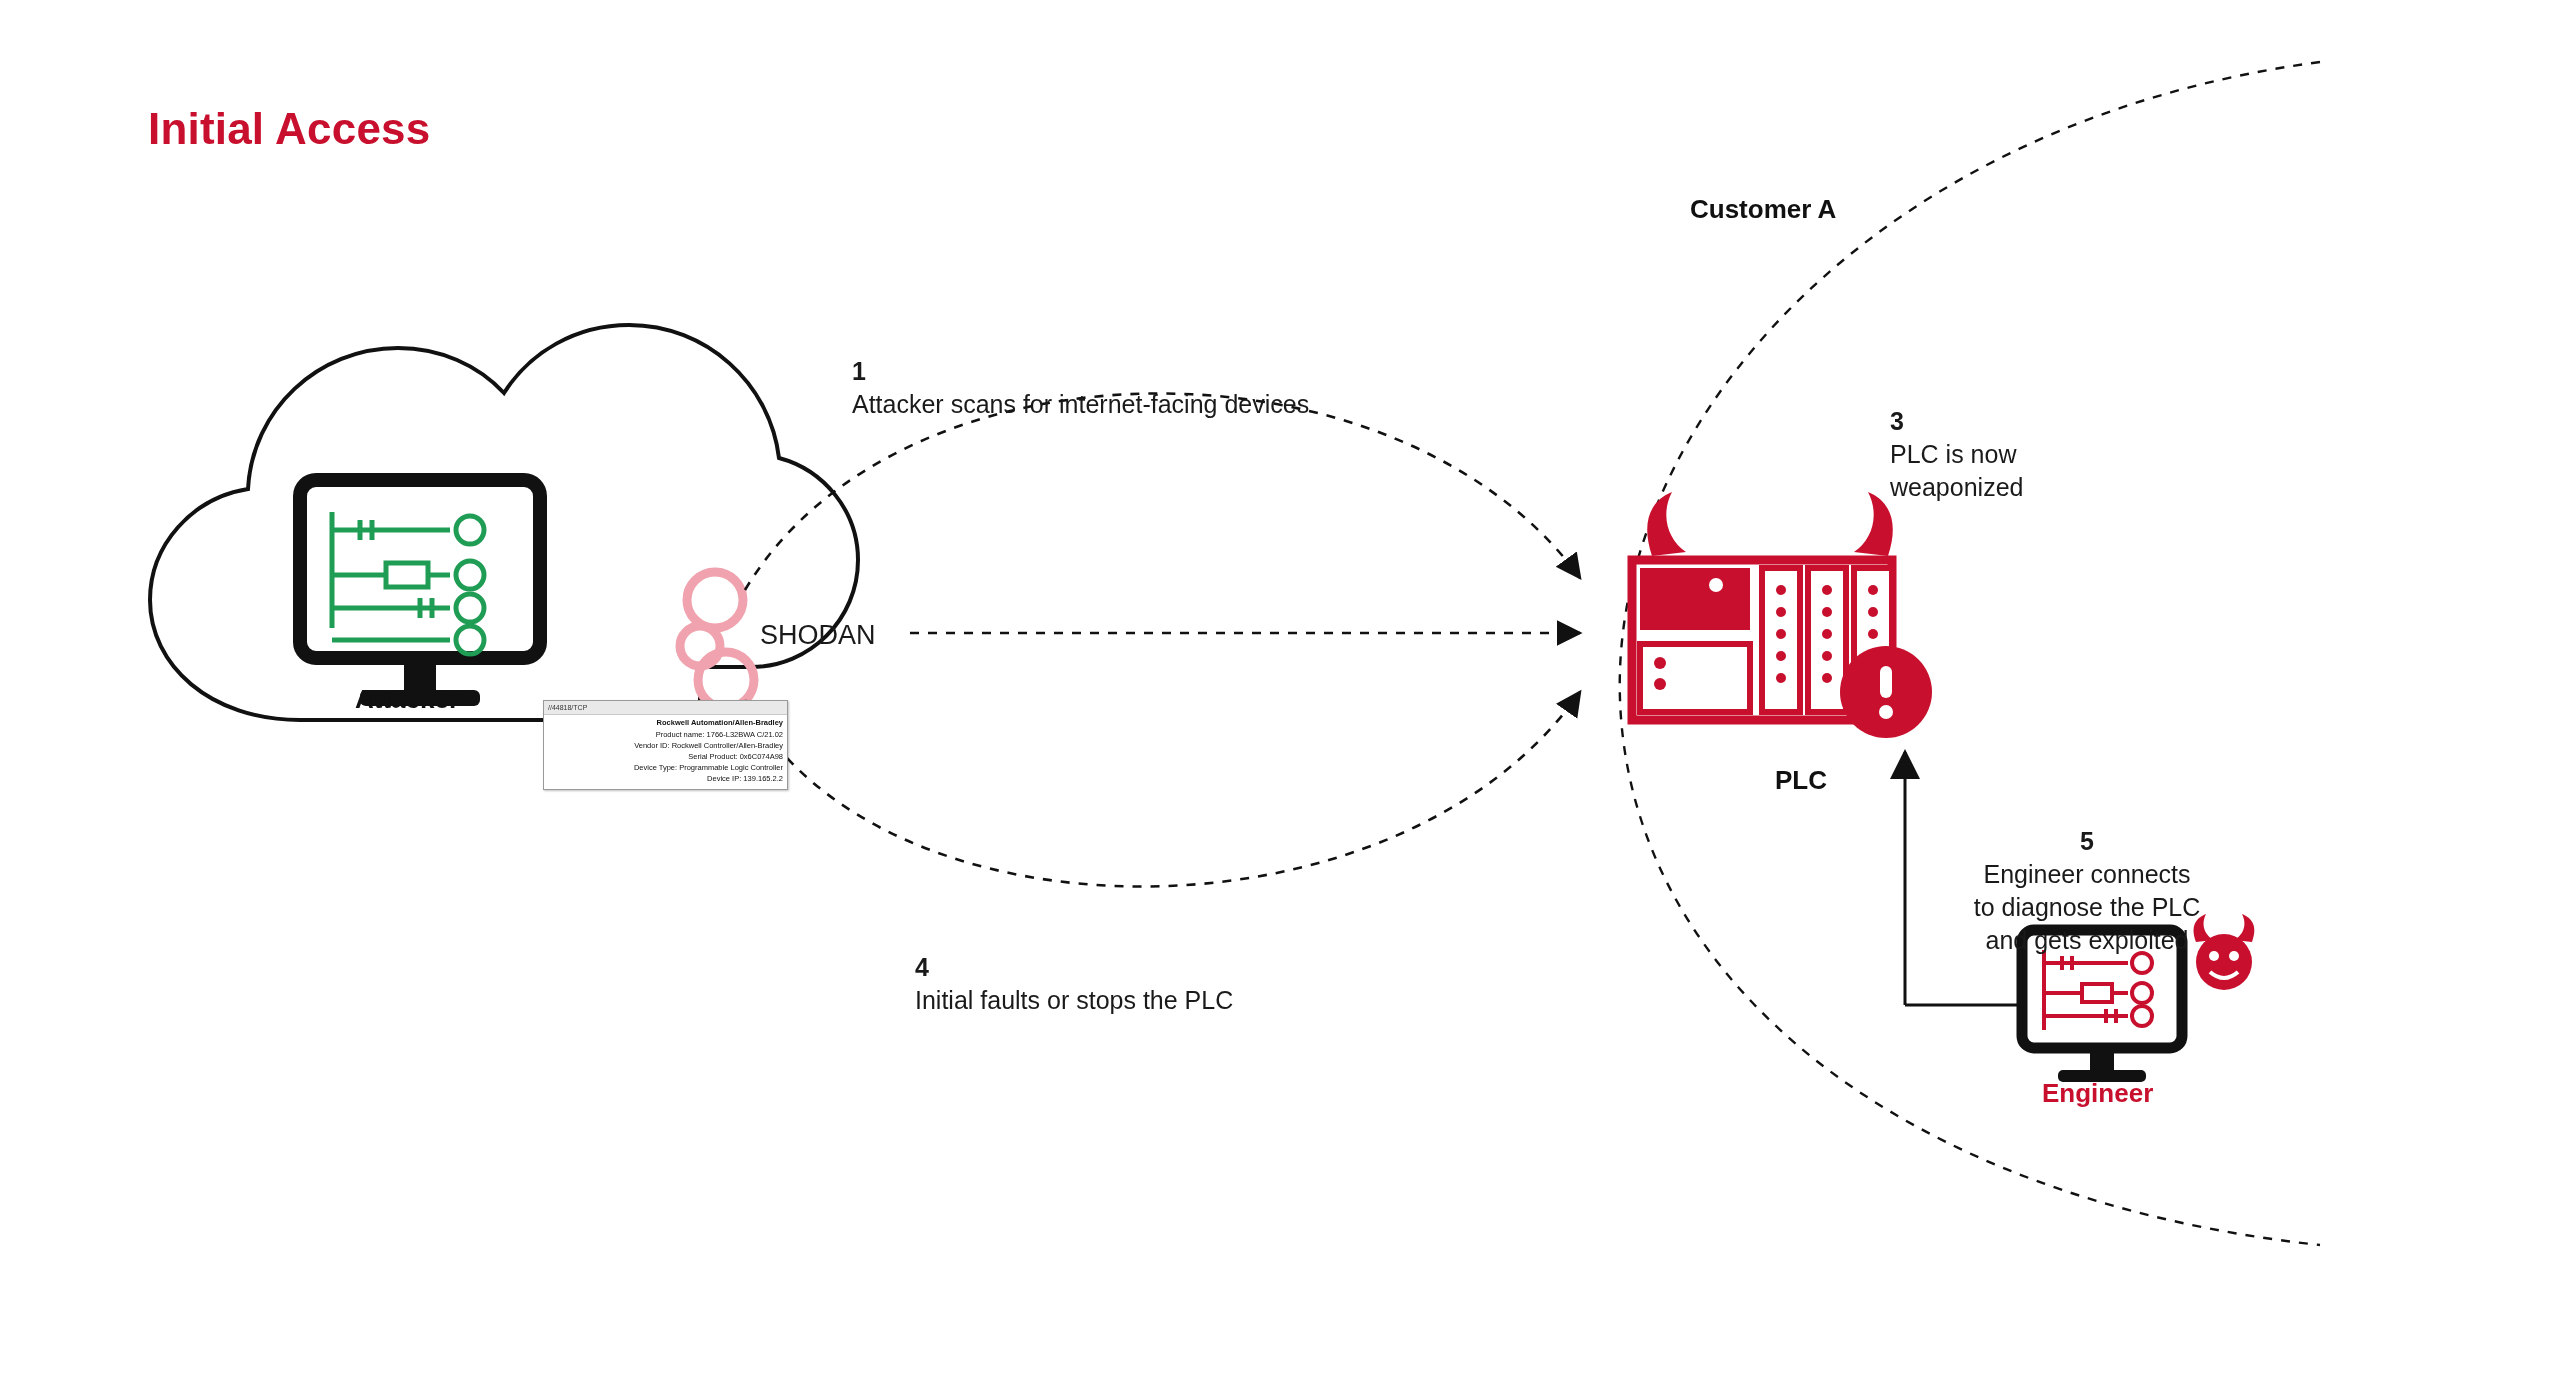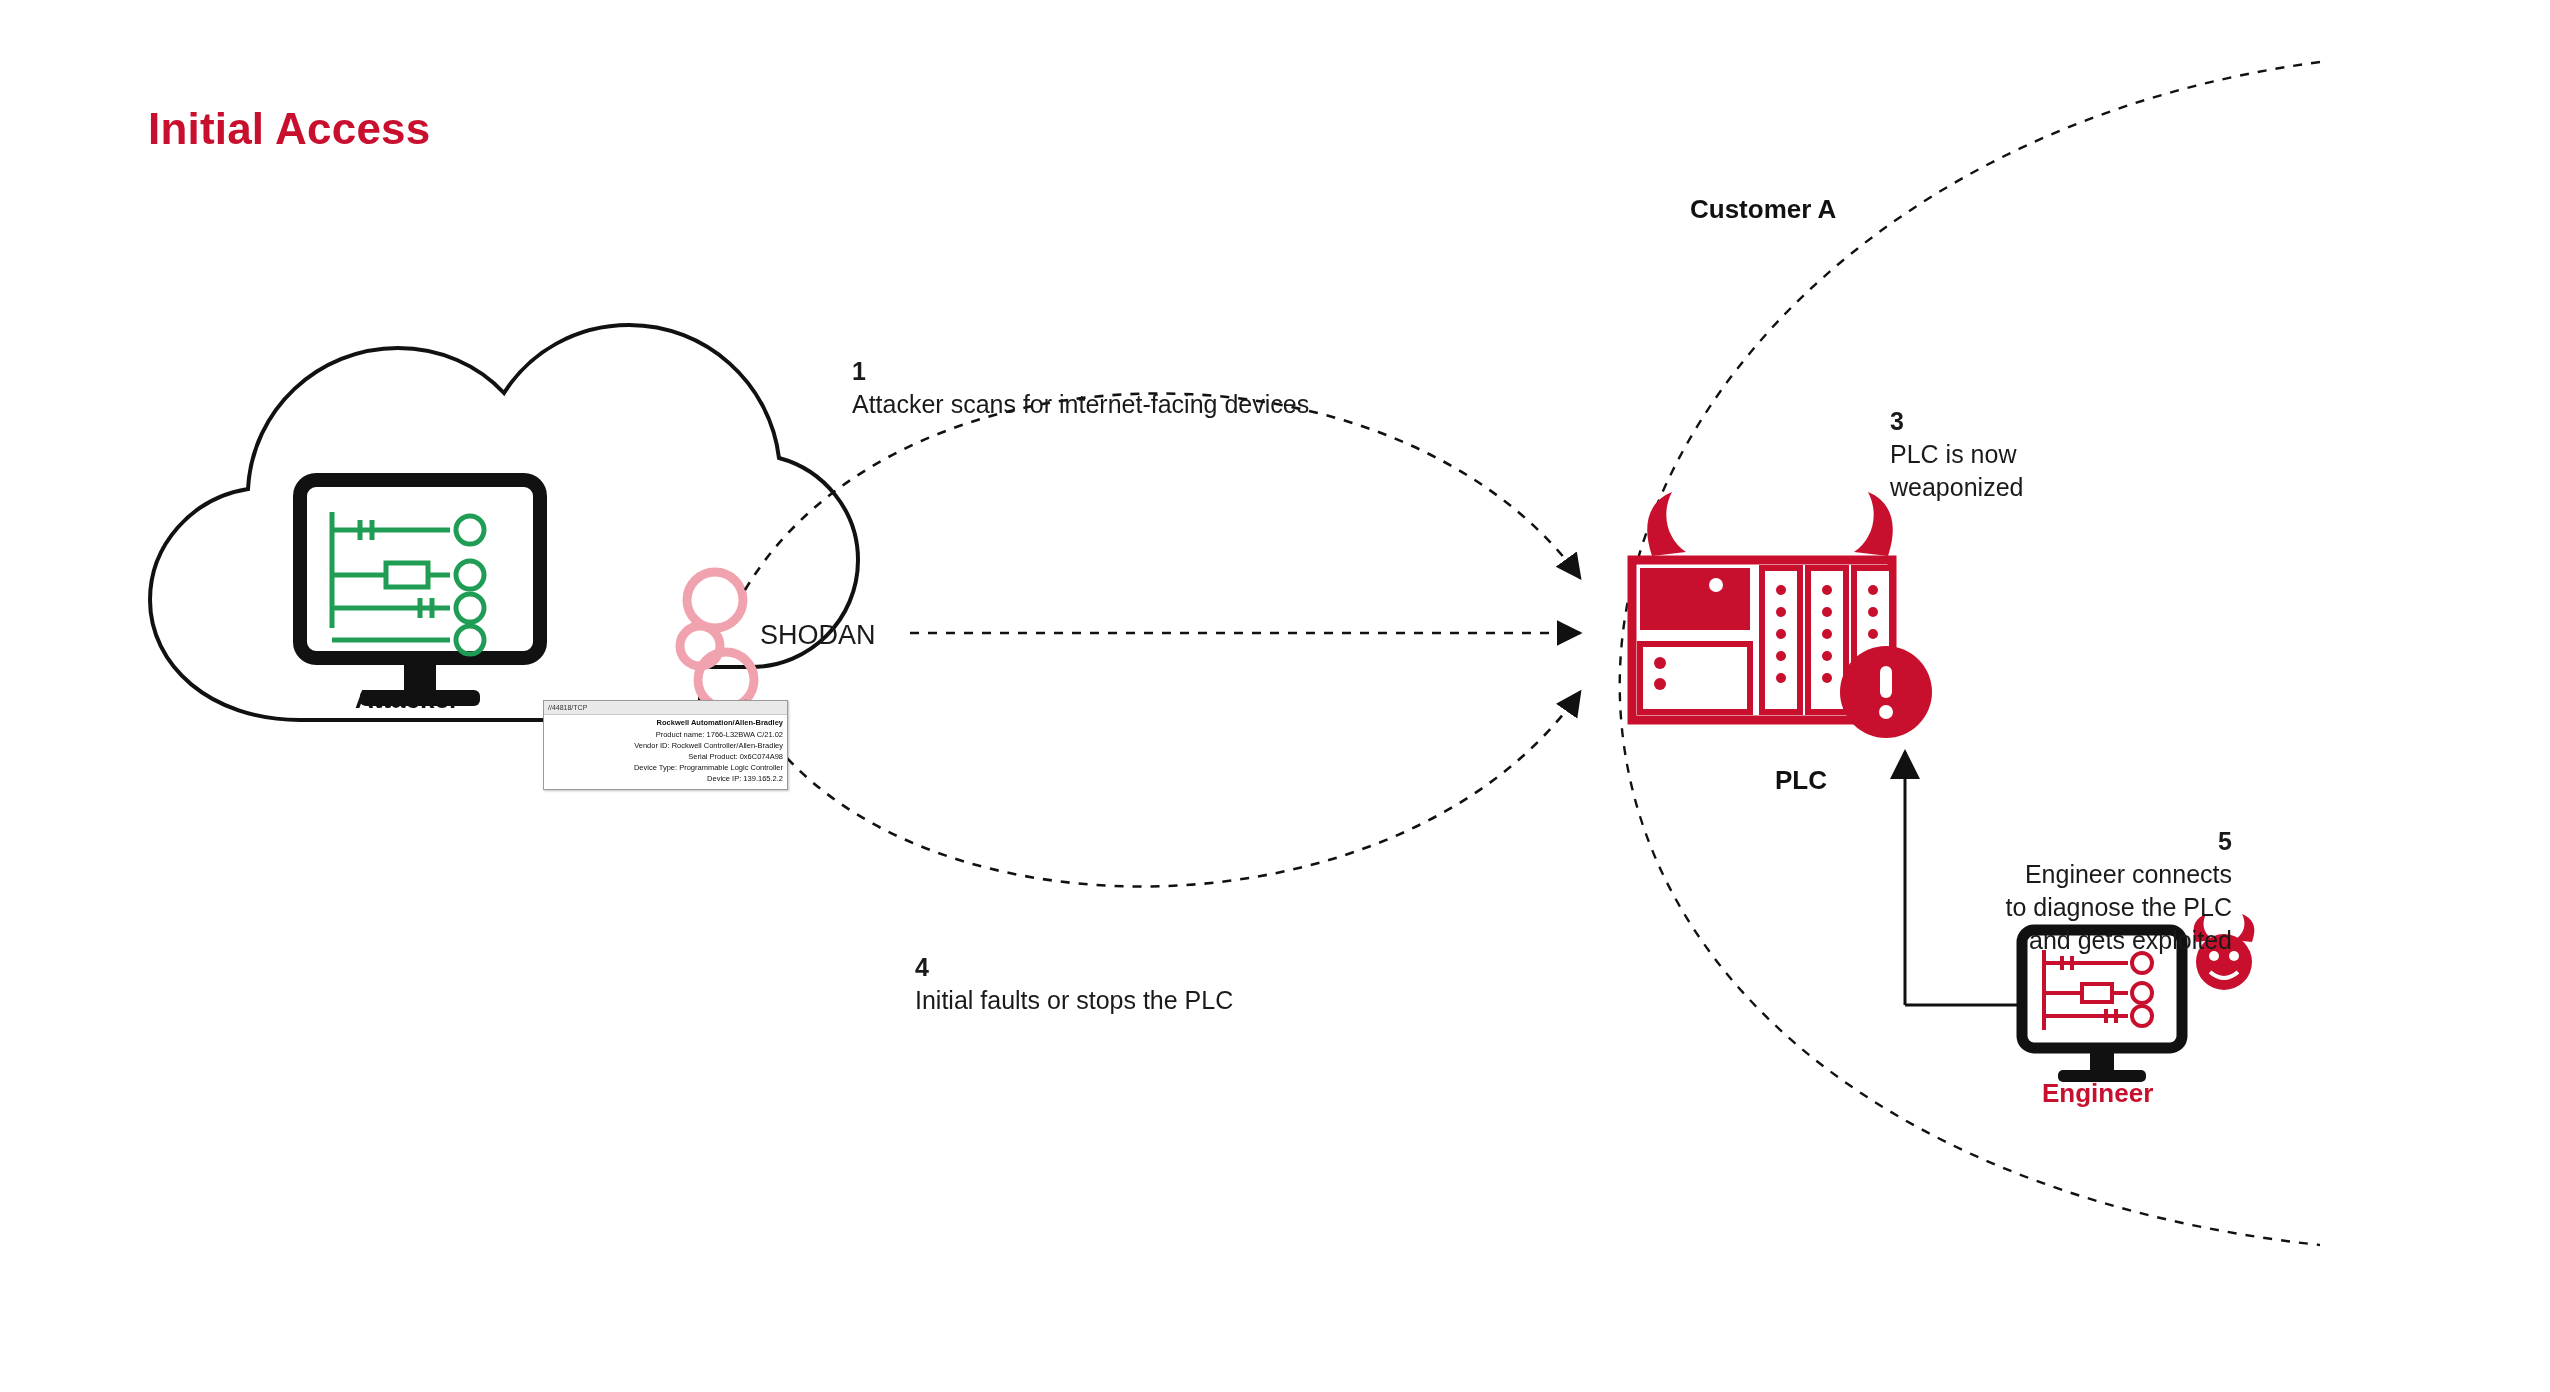--- a/index.html
+++ b/index.html
@@ -257,21 +257,21 @@
     <b>3</b>
     <span>PLC is now
 weaponized</span>
   </div>
 
   <div class="step-label" style="left:915px; top:918px;">
     <b>4</b>
     <span>Initial faults or stops the PLC</span>
   </div>
 
-  <div class="step-label" style="left:1942px; top:792px; text-align:right; width:290px;">
+  <div class="step-label" style="left:1942px; top:792px; text-align:center; width:290px;">
     <b>5</b>
     <span>Engineer connects
 to diagnose the PLC
 and gets exploited</span>
   </div>
 
   <div class="shodan-label">SHODAN</div>
 
   <div class="node-label" style="left:355px; top:684px;">Attacker</div>
   <div class="node-label" style="left:1775px; top:765px;">PLC</div>

